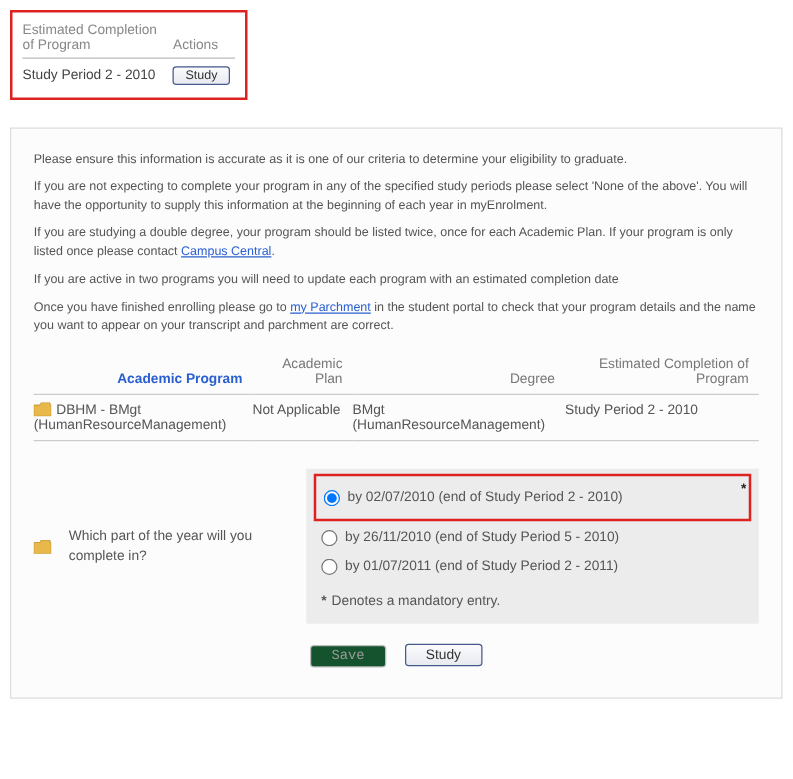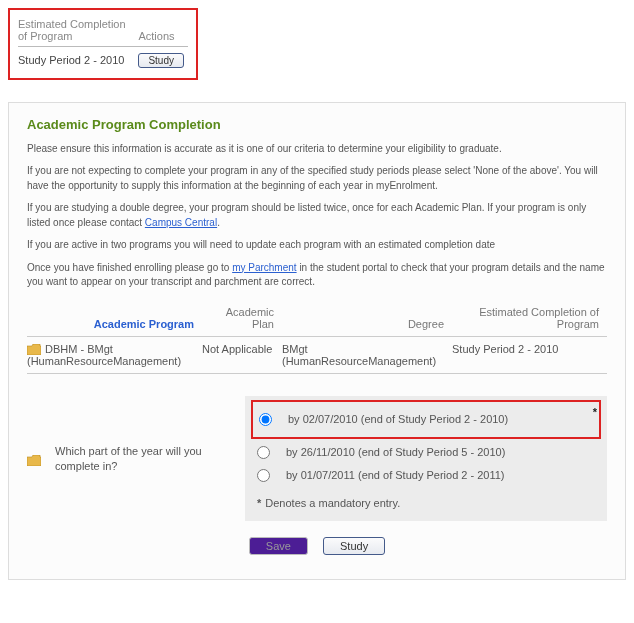--- a/index.html
+++ b/index.html
@@ -35,22 +35,23 @@
     background: linear-gradient(#fbfbfc,#e7eaf0);
     border-radius:3px;
     padding:1px 9px;
     font-size:10px;
     color:#333;
     cursor:pointer;
   }
   .btn.disabled {
     color:#999;
     border-color:#bbb;
-    background:#4c1d95;
+    background:#14532d;
     cursor:default;
+    font-family:Liberation Mono, monospace;
   }
 
   .panel {
     border:1px solid #ddd;
     background:#fcfcfc;
     padding: 10px 18px 24px 18px;
   }
   .panel-title {
     color:#5a8a1a;
     font-weight:bold;
@@ -85,21 +86,21 @@
 
   .question-row { display:flex; align-items:center; margin-top:22px; gap:10px; }
   .q-icon-col { width:18px; padding-top:2px; }
   .q-label-col { width:180px; color:#555; padding-top:2px; line-height:1.4;}
   .q-options-col {
     flex:1;
     background:#ececec;
     padding:10px 12px 12px 12px;
     position:relative;
   }
-  .opt-row { display:flex; align-items:flex-start; padding:4px 0; color:#555;gap:10px; }
+  .opt-row { display:flex; align-items:flex-start; padding:4px 0; color:#555; }
   .opt-row input[type=radio] { margin:1px 6px 0 0; }
   .opt-text { flex:1; line-height:1.35; padding-right:18px;}
   .opt-highlight { border:2px solid #d22; padding:6px 6px; margin:-6px -6px 2px -6px; }
   .star { position:absolute; right:10px; top:10px; color:#222; font-weight:bold;}
   .mandatory-note { color:#555; margin-top:10px; }
   .mandatory-note .ast { font-weight:bold; margin-right:4px;}
 
   .actions-row { text-align:center; margin-top:16px; }
   .actions-row .btn { margin:0 6px; padding:2px 16px; font-size:11px; }
 </style>
@@ -120,21 +121,20 @@
       <td>Study Period 2 - 2010</td>
       <td>
         <span class="btn">Study</span>
       </td>
     </tr>
   </tbody>
     </table>
 </div>
 
 <div class="panel">
-  <div class="panel-title">Academic Program Completion</div>
 
   <p class="para">Please ensure this information is accurate as it is one of our criteria to determine your eligibility to graduate.</p>
   <p class="para">If you are not expecting to complete your program in any of the specified study periods please select 'None of the above'. You will have the opportunity to supply this information at the beginning of each year in myEnrolment.</p>
   <p class="para">
     <span>If you are studying a double degree, your program should be listed twice, once for each Academic Plan. If your program is only listed once please contact </span><a class="link">Campus Central</a><span>.</span>
   </p>
   <p class="para">If you are active in two programs you will need to update each program with an estimated completion date</p>
   <p class="para">
     <span>Once you have finished enrolling please go to </span><a class="link">my Parchment</a><span> in the student portal to check that your program details and the name you want to appear on your transcript and parchment are correct.</span>
   </p>

